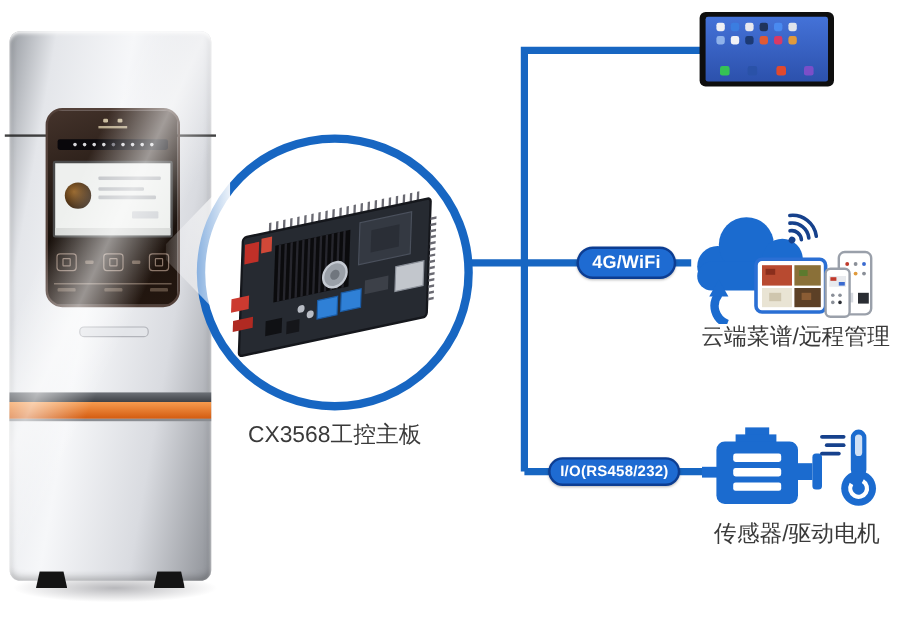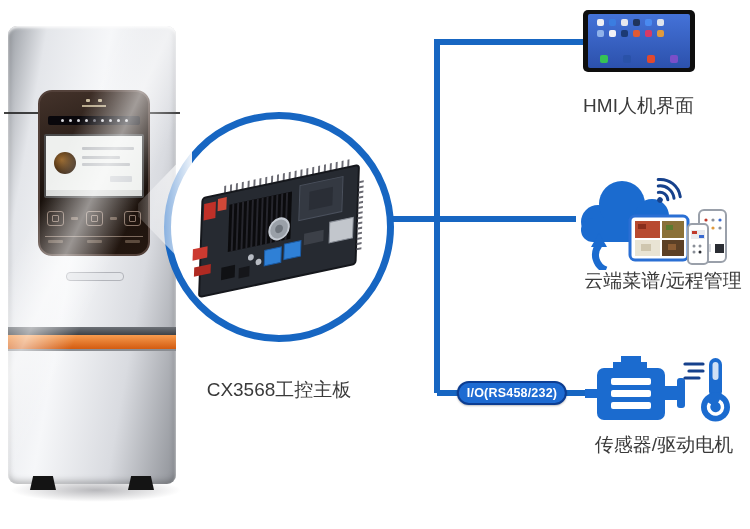--- a/index.html
+++ b/index.html
@@ -15,21 +15,21 @@
          font-weight:bold;border-radius:999px;white-space:nowrap;
          padding:3px 11px;letter-spacing:.2px;
          box-shadow:0 1px 2px rgba(0,0,0,.25);}
   #badge-lvds{left:507px;top:42px;font-size:13.5px;}
   #badge-wifi{left:522px;top:219px;font-size:15px;}
   #badge-io{left:512px;top:393px;font-size:12.5px;padding:3px 8px;}
 
   
   .cap{position:absolute;color:#3a3a3a;font-weight:500;text-align:center;z-index:6;}
   #lbl-machine{left:14px;top:492px;width:160px;font-size:22px;}
-  #lbl-board{left:184px;top:349px;width:190px;font-size:19px;margin-top:28px;}
+  #lbl-board{left:184px;top:349px;width:190px;font-size:19px;}
   #lbl-hmi{left:556px;top:93px;width:165px;font-size:19px;}
   #lbl-cloud{left:574px;top:268px;width:178px;font-size:19px;}
   #lbl-sensor{left:574px;top:432px;width:180px;font-size:19px;}
 
   
   #machine{position:absolute;left:0;top:0;width:200px;height:529px;z-index:3;}
   .m-shadow{position:absolute;left:10px;top:478px;width:172px;height:24px;
             background:radial-gradient(ellipse at center,rgba(50,50,60,.35),rgba(50,50,60,0) 70%);}
   .m-body{position:absolute;left:8px;top:26px;width:168px;height:458px;border-radius:9px;
           background:linear-gradient(100deg,#999da3 0%,#e4e6ea 16%,#f6f7f9 42%,#d9dbe0 72%,#8f9298 100%);
@@ -192,20 +192,21 @@
           <rect x="-86" y="18" width="17" height="9" fill="#b02a22"></rect>
           <rect x="-58" y="24" width="14" height="12" fill="#101114"></rect>
           <rect x="-40" y="28" width="11" height="10" fill="#15161a"></rect>
           <circle cx="-28" cy="20" r="3" fill="#b8bcc4"></circle>
           <circle cx="-20" cy="26" r="3" fill="#b8bcc4"></circle>
         </g>
       </g>
     </svg>
   </div>
 
+  <div class="badge" id="badge-wifi">4G/WiFi</div>
   <div class="badge" id="badge-io">I/O(RS458/232)</div>
 
   <div id="tablet">
     <div class="scr">
       <div class="app-rows">
         <div class="app-row">
           <i style="background:#f0f0f4"></i>
             <i style="background:#3b7de0"></i>
             <i style="background:#e8e8ee"></i>
           <i style="background:#20345c"></i>
@@ -302,17 +303,16 @@
         <line x1="-18" y1="20" x2="-4" y2="20"></line>
       </g>
       <rect x="6" y="0" width="13" height="40" rx="6.5" fill="#1b6bcf"></rect>
       <rect x="9.5" y="4" width="6" height="18" rx="3" fill="#cfe0f5"></rect>
       <circle cx="12.5" cy="49" r="14.5" fill="#1b6bcf"></circle>
       <circle cx="12.5" cy="49" r="7" fill="none" stroke="#ffffff" stroke-width="3.5" stroke-dasharray="33 11" transform="rotate(-60 12.5 49)"></circle>
     </g>
   </svg>
 
   <div class="cap" id="lbl-board">CX3568工控主板</div>
-  <div class="cap" id="lbl-hmi">HMI人机界面</div>
   <div class="cap" id="lbl-cloud">云端菜谱/远程管理</div>
   <div class="cap" id="lbl-sensor">传感器/驱动电机</div>
 
 </div>
 
 </body></html>

